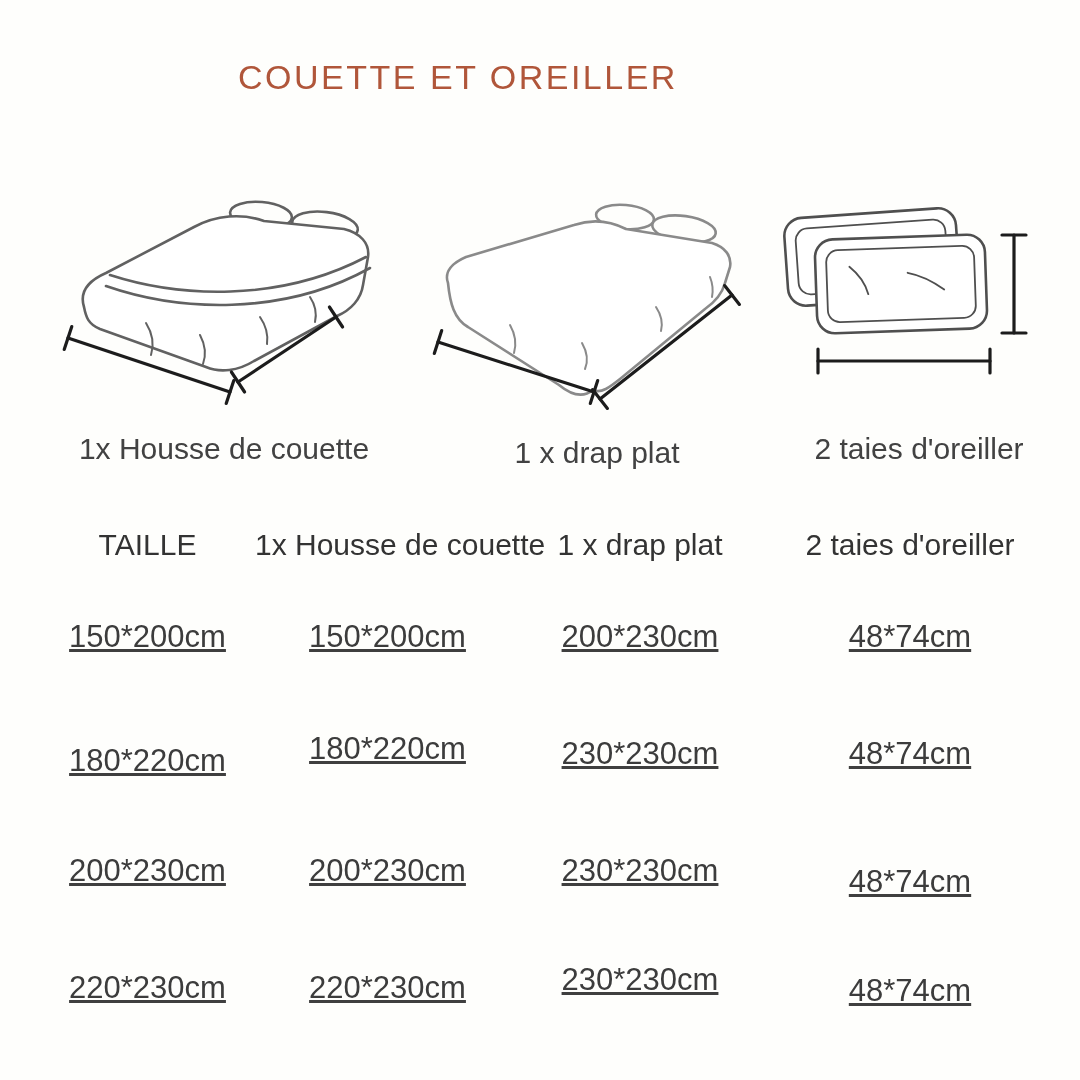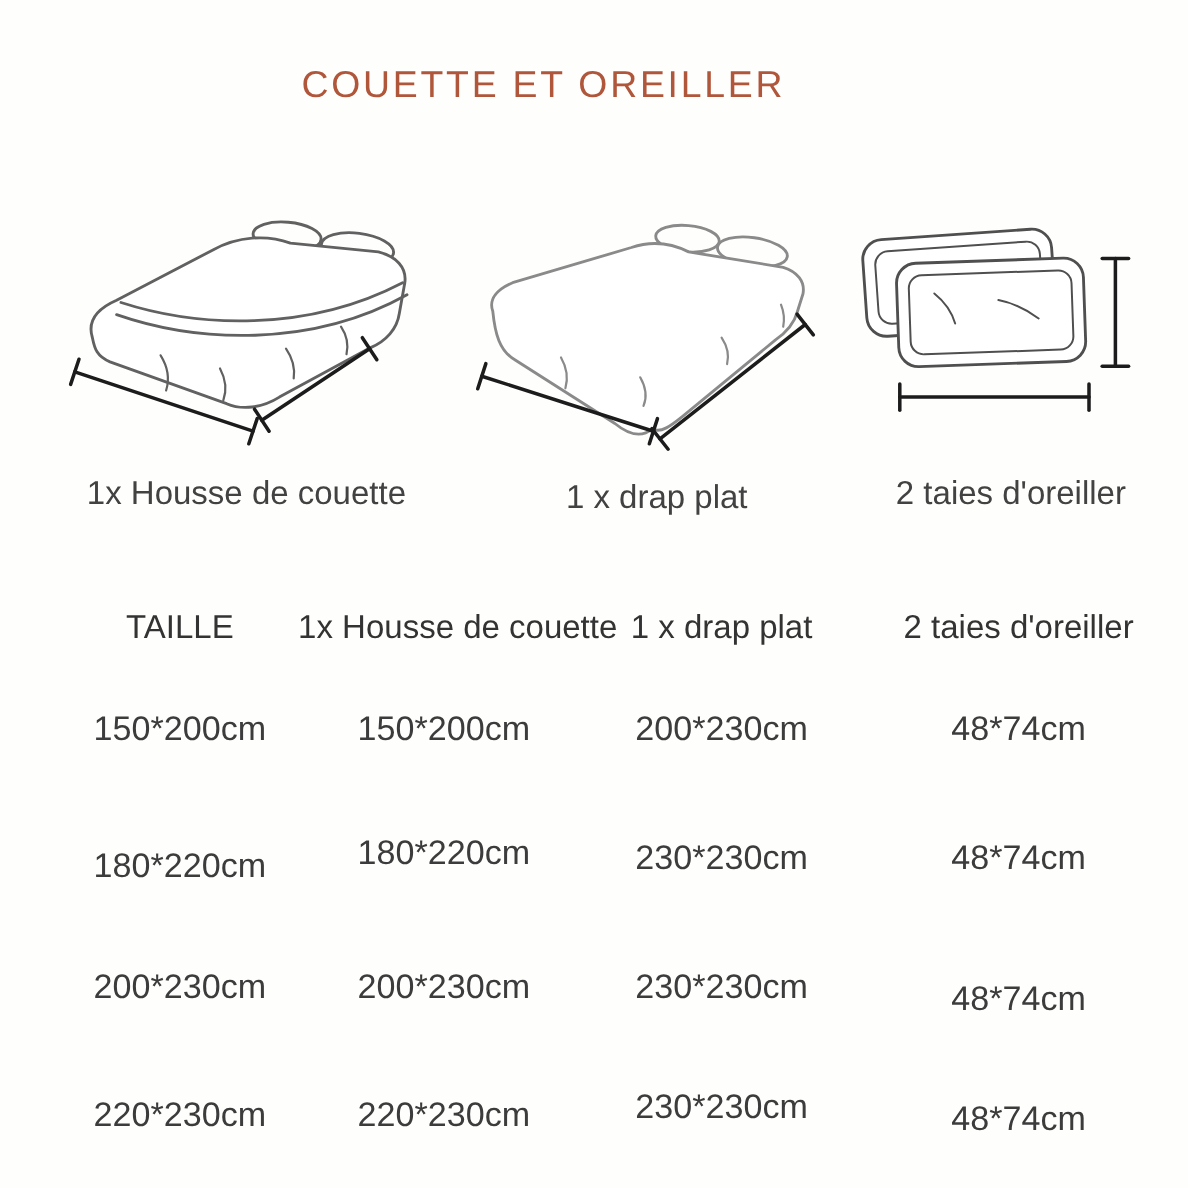--- a/index.html
+++ b/index.html
@@ -15,54 +15,53 @@
 
   
   .title{
     position:absolute;top:55px;left:0;width:916px;
     text-align:center;
     color:#b0563a;
     font-size:34px;
     letter-spacing:2.5px;
     line-height:1.33;
     font-weight:400;
-    padding-left:36px;
   }
 
   
   .figure{position:absolute;top:185px;text-align:center;}
   .figure svg{display:block;}
   .fig-1{left:48px;width:352px;}
   .fig-2{left:424px;width:346px;}
   .fig-3{left:776px;width:286px;}
   .fig-label{
     margin-top:2px;
     font-size:30px;
     color:#424242;
     white-space:nowrap;
   }
   .fig-2 .fig-label{margin-top:6px;}
 
   .sketch{stroke-linecap:round;stroke-linejoin:round;fill:none;}
 
   
-  .size-table{position:absolute;top:522px;left:56px;width:1020px;margin-top:26px;}
+  .size-table{position:absolute;top:522px;left:40px;width:1020px;}
   .thead,.trow{
     display:grid;
     grid-template-columns:215px 265px 240px 300px;
   }
   .thead{height:46px;align-items:center;}
   .th{
     text-align:center;
     font-size:30px;
     color:#333333;
     white-space:nowrap;
   }
   .tbody{margin-top:10px;}
-  .trow{height:117px;align-items:center;}
+  .trow{height:117px;align-items:center;text-decoration:underline;}
   .cell{
     text-align:center;
     font-size:31px;
     color:#3c3c3c;
     white-space:nowrap;
   }
   
   .trow:nth-child(2) .cell:nth-child(1){transform:translateY(7px);}
   .trow:nth-child(2) .cell:nth-child(2){transform:translateY(-5px);}
   .trow:nth-child(3) .cell:nth-child(4){transform:translateY(11px);}

